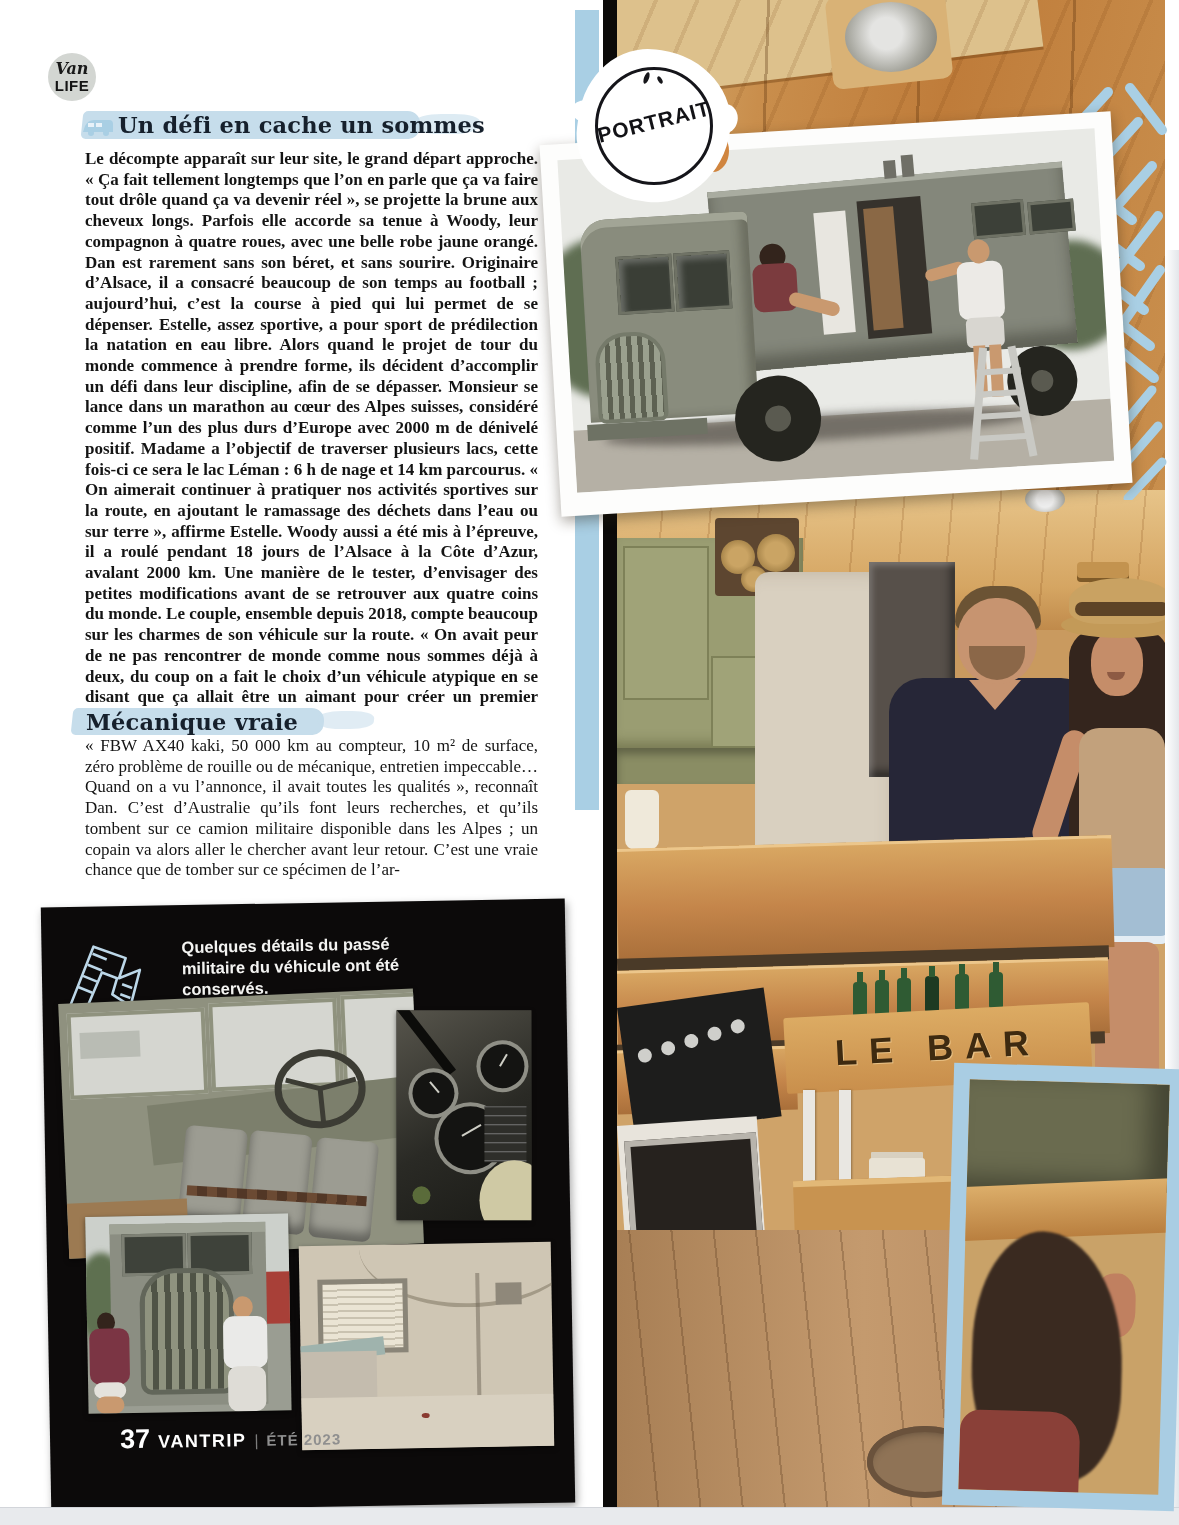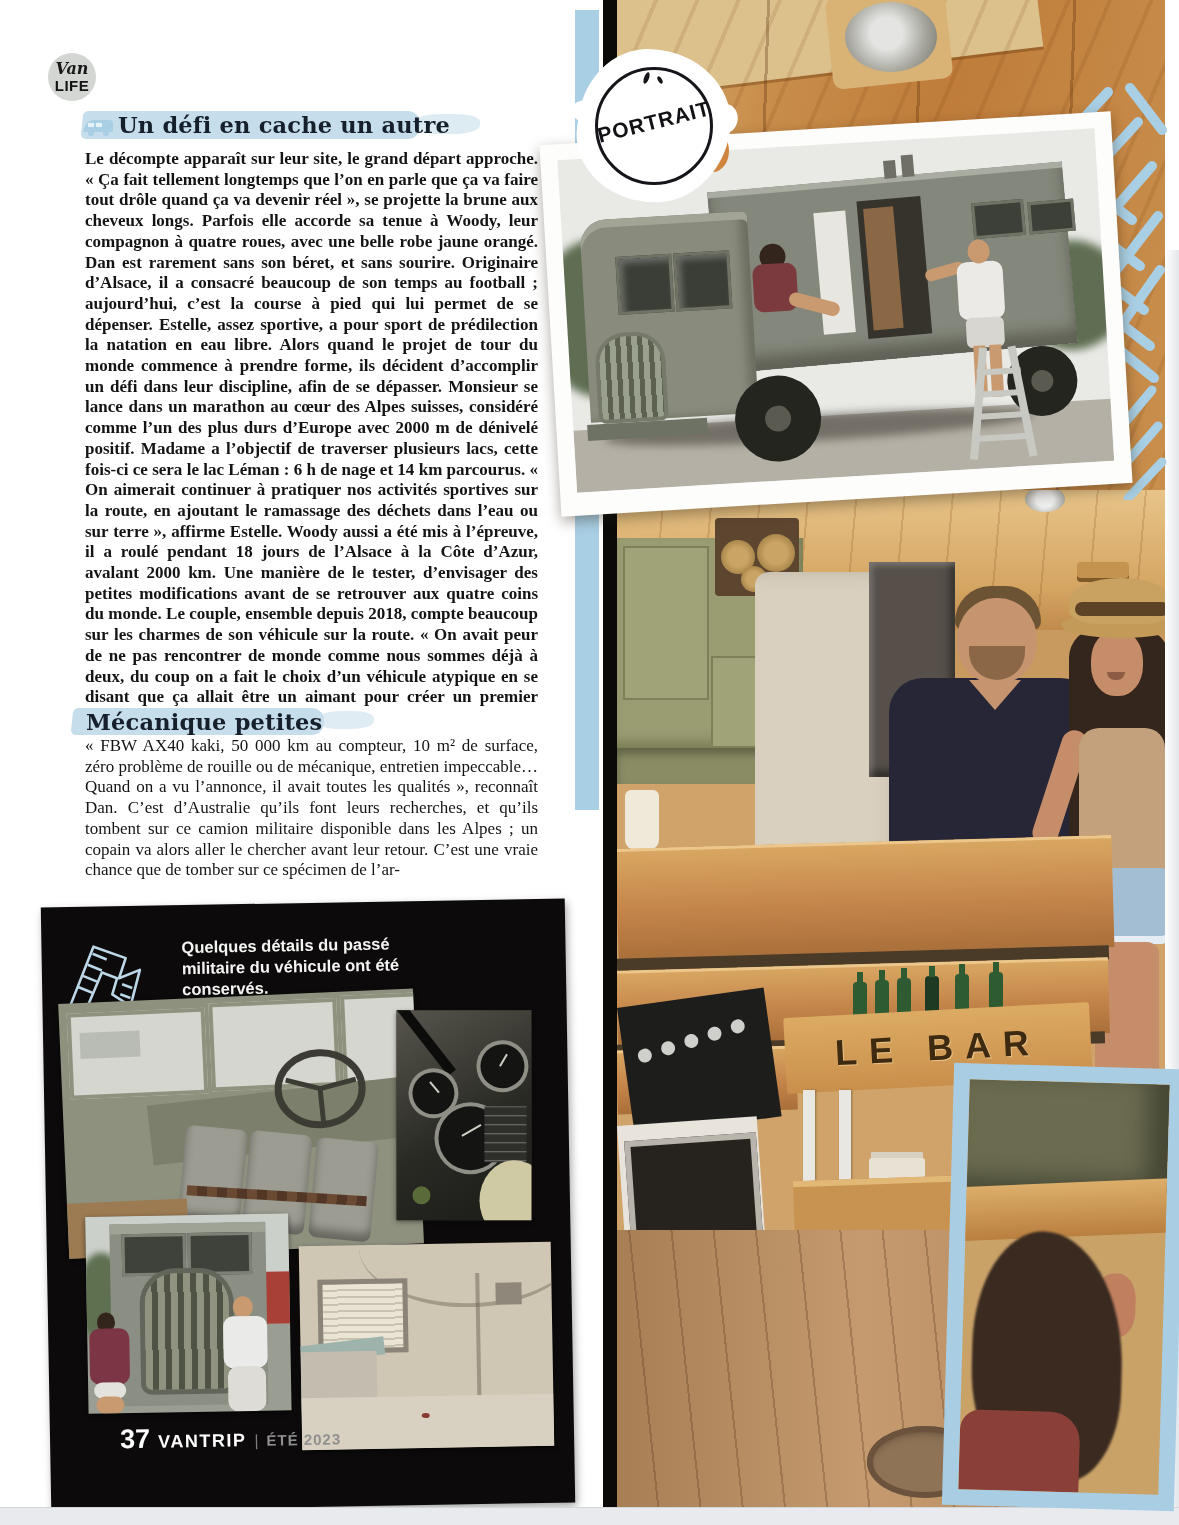--- a/index.html
+++ b/index.html
@@ -393,28 +393,28 @@
   <div class="headwrap hw1">
     <div class="hl h1"></div>
     <div class="hl h1t"></div>
     <svg class="van-icon" width="32" height="20" viewBox="0 0 32 20">
       <path d="M1 14 L3 8 Q6 2 12 2 L27 2 Q31 2 31 6 L31 14 Z" fill="#a9cfe4"></path>
       <rect x="6" y="5" width="6" height="4" fill="#e8f2f9"></rect>
       <rect x="14" y="5" width="6" height="4" fill="#e8f2f9"></rect>
       <circle cx="9" cy="15" r="3" fill="#a9cfe4"></circle>
       <circle cx="24" cy="15" r="3" fill="#a9cfe4"></circle>
     </svg>
-    <h2 class="section-heading">Un défi en cache un autre</h2>
+    <h2 class="section-heading">Un défi en cache un sommes</h2>
   </div>
   <p class="bodytext b1">Le décompte apparaît sur leur site, le grand départ approche. « Ça fait tellement longtemps que l’on en parle que ça va faire tout drôle quand ça va devenir réel », se projette la brune aux cheveux longs. Parfois elle accorde sa tenue à Woody, leur compagnon à quatre roues, avec une belle robe jaune orangé. Dan est rarement sans son béret, et sans sourire. Originaire d’Alsace, il a consacré beaucoup de son temps au football ; aujourd’hui, c’est la course à pied qui lui permet de se dépenser. Estelle, assez sportive, a pour sport de prédilection la natation en eau libre. Alors quand le projet de tour du monde commence à prendre forme, ils décident d’accomplir un défi dans leur discipline, afin de se dépasser. Monsieur se lance dans un marathon au cœur des Alpes suisses, considéré comme l’un des plus durs d’Europe avec 2000 m de dénivelé positif. Madame a l’objectif de traverser plusieurs lacs, cette fois-ci ce sera le lac Léman : 6 h de nage et 14 km parcourus. « On aimerait continuer à pratiquer nos activités sportives sur la route, en ajoutant le ramassage des déchets dans l’eau ou sur terre », affirme Estelle. Woody aussi a été mis à l’épreuve, il a roulé pendant 18 jours de l’Alsace à la Côte d’Azur, avalant 2000 km. Une manière de le tester, d’envisager des petites modifications avant de se retrouver aux quatre coins du monde. Le couple, ensemble depuis 2018, compte beaucoup sur les charmes de son véhicule sur la route. « On avait peur de ne pas rencontrer de monde comme nous sommes déjà à deux, du coup on a fait le choix d’un véhicule atypique en se disant que ça allait être un aimant pour créer un premier contact. »</p>
 
   <div class="headwrap hw2">
     <div class="hl h2"></div>
     <div class="hl h2t"></div>
-    <h2 class="section-heading">Mécanique petites</h2>
+    <h2 class="section-heading">Mécanique vraie</h2>
   </div>
   <p class="bodytext b2">« FBW AX40 kaki, 50 000 km au compteur, 10 m² de surface, zéro problème de rouille ou de mécanique, entretien impeccable… Quand on a vu l’annonce, il avait toutes les qualités », reconnaît Dan. C’est d’Australie qu’ils font leurs recherches, et qu’ils tombent sur ce camion militaire disponible dans les Alpes ; un copain va alors aller le chercher avant leur retour. C’est une vraie chance que de tomber sur ce spécimen de l’ar-</p>
 
   <div class="photo-box">
     <svg class="arrow-icon" width="104" height="84" viewBox="0 0 104 84">
       <g stroke="#bcd7e8" stroke-width="2.6" fill="none" stroke-linejoin="round">
         <path d="M6 76 L30 18 L62 30 L55 50 L76 42 L66 78 L48 66 L53 50 L38 44 L22 80 Z"></path>
         <path d="M14 58 L28 64"></path>
           <path d="M19 47 L33 53"></path>
           <path d="M24 36 L38 42"></path>

